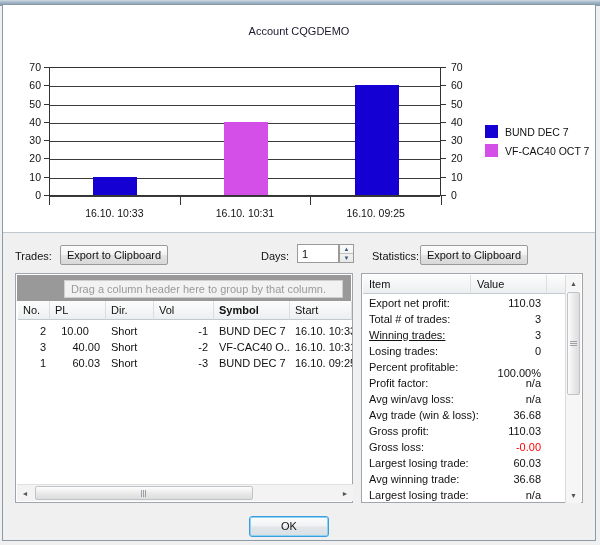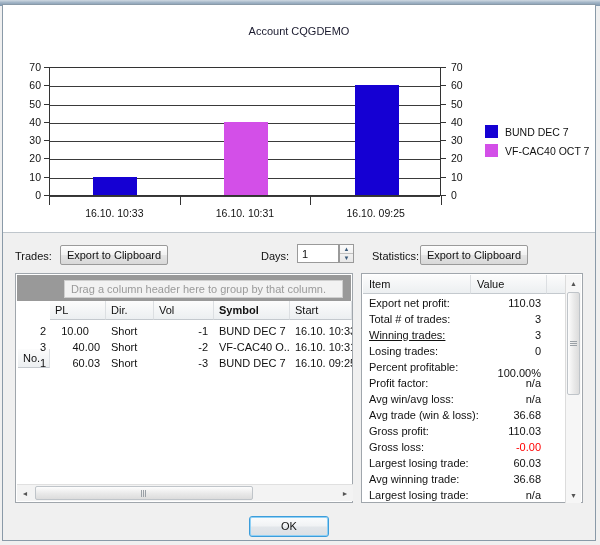--- a/index.html
+++ b/index.html
@@ -292,21 +292,21 @@
       <div class="lbl" style="left:369px;top:16px;">Statistics:</div>
       <div class="btn" style="left:417px;top:11px;width:108px;height:20px;line-height:18px;">Export to Clipboard</div>
 
       <div class="grid-box" style="left:12px;top:39px;width:338px;height:230px;">
 
         <div class="group-band">
           <div class="group-inner">Drag a column header here to group by that column.</div>
         </div>
 
         <div id="trade-cols">
-            <div class="col-head sep" style="left: 2px; width: 32px; padding-left: 5px; margin-top: 48px;">No.</div>
+            <div class="col-head sep" style="left: 2px; width: 32px; padding-left: 5px;">No.</div>
             <div class="col-head sep" style="left: 34px; width: 56px; padding-left: 5px;">PL</div>
             <div class="col-head sep" style="left: 90px; width: 48px; padding-left: 5px;">Dir.</div>
             <div class="col-head sep" style="left: 138px; width: 60px; padding-left: 5px;">Vol</div>
             <div class="col-head sep" style="left: 198px; width: 76px; padding-left: 5px; font-weight: bold;">Symbol</div>
             <div class="col-head sep" style="left: 274px; width: 62px; padding-left: 5px;">Start</div>
           </div>
         <div id="trade-rows">
             <div class="cell r" style="left: 2px; width: 28px; top: 50px; padding-right: 4px;">2</div>
             <div class="cell r" style="left: 34px; width: 50px; top: 50px; padding-right: 6px; text-align: center;">10.00</div>
             <div class="cell" style="left: 90px; width: 43px; top: 50px; padding-left: 5px;">Short</div>

